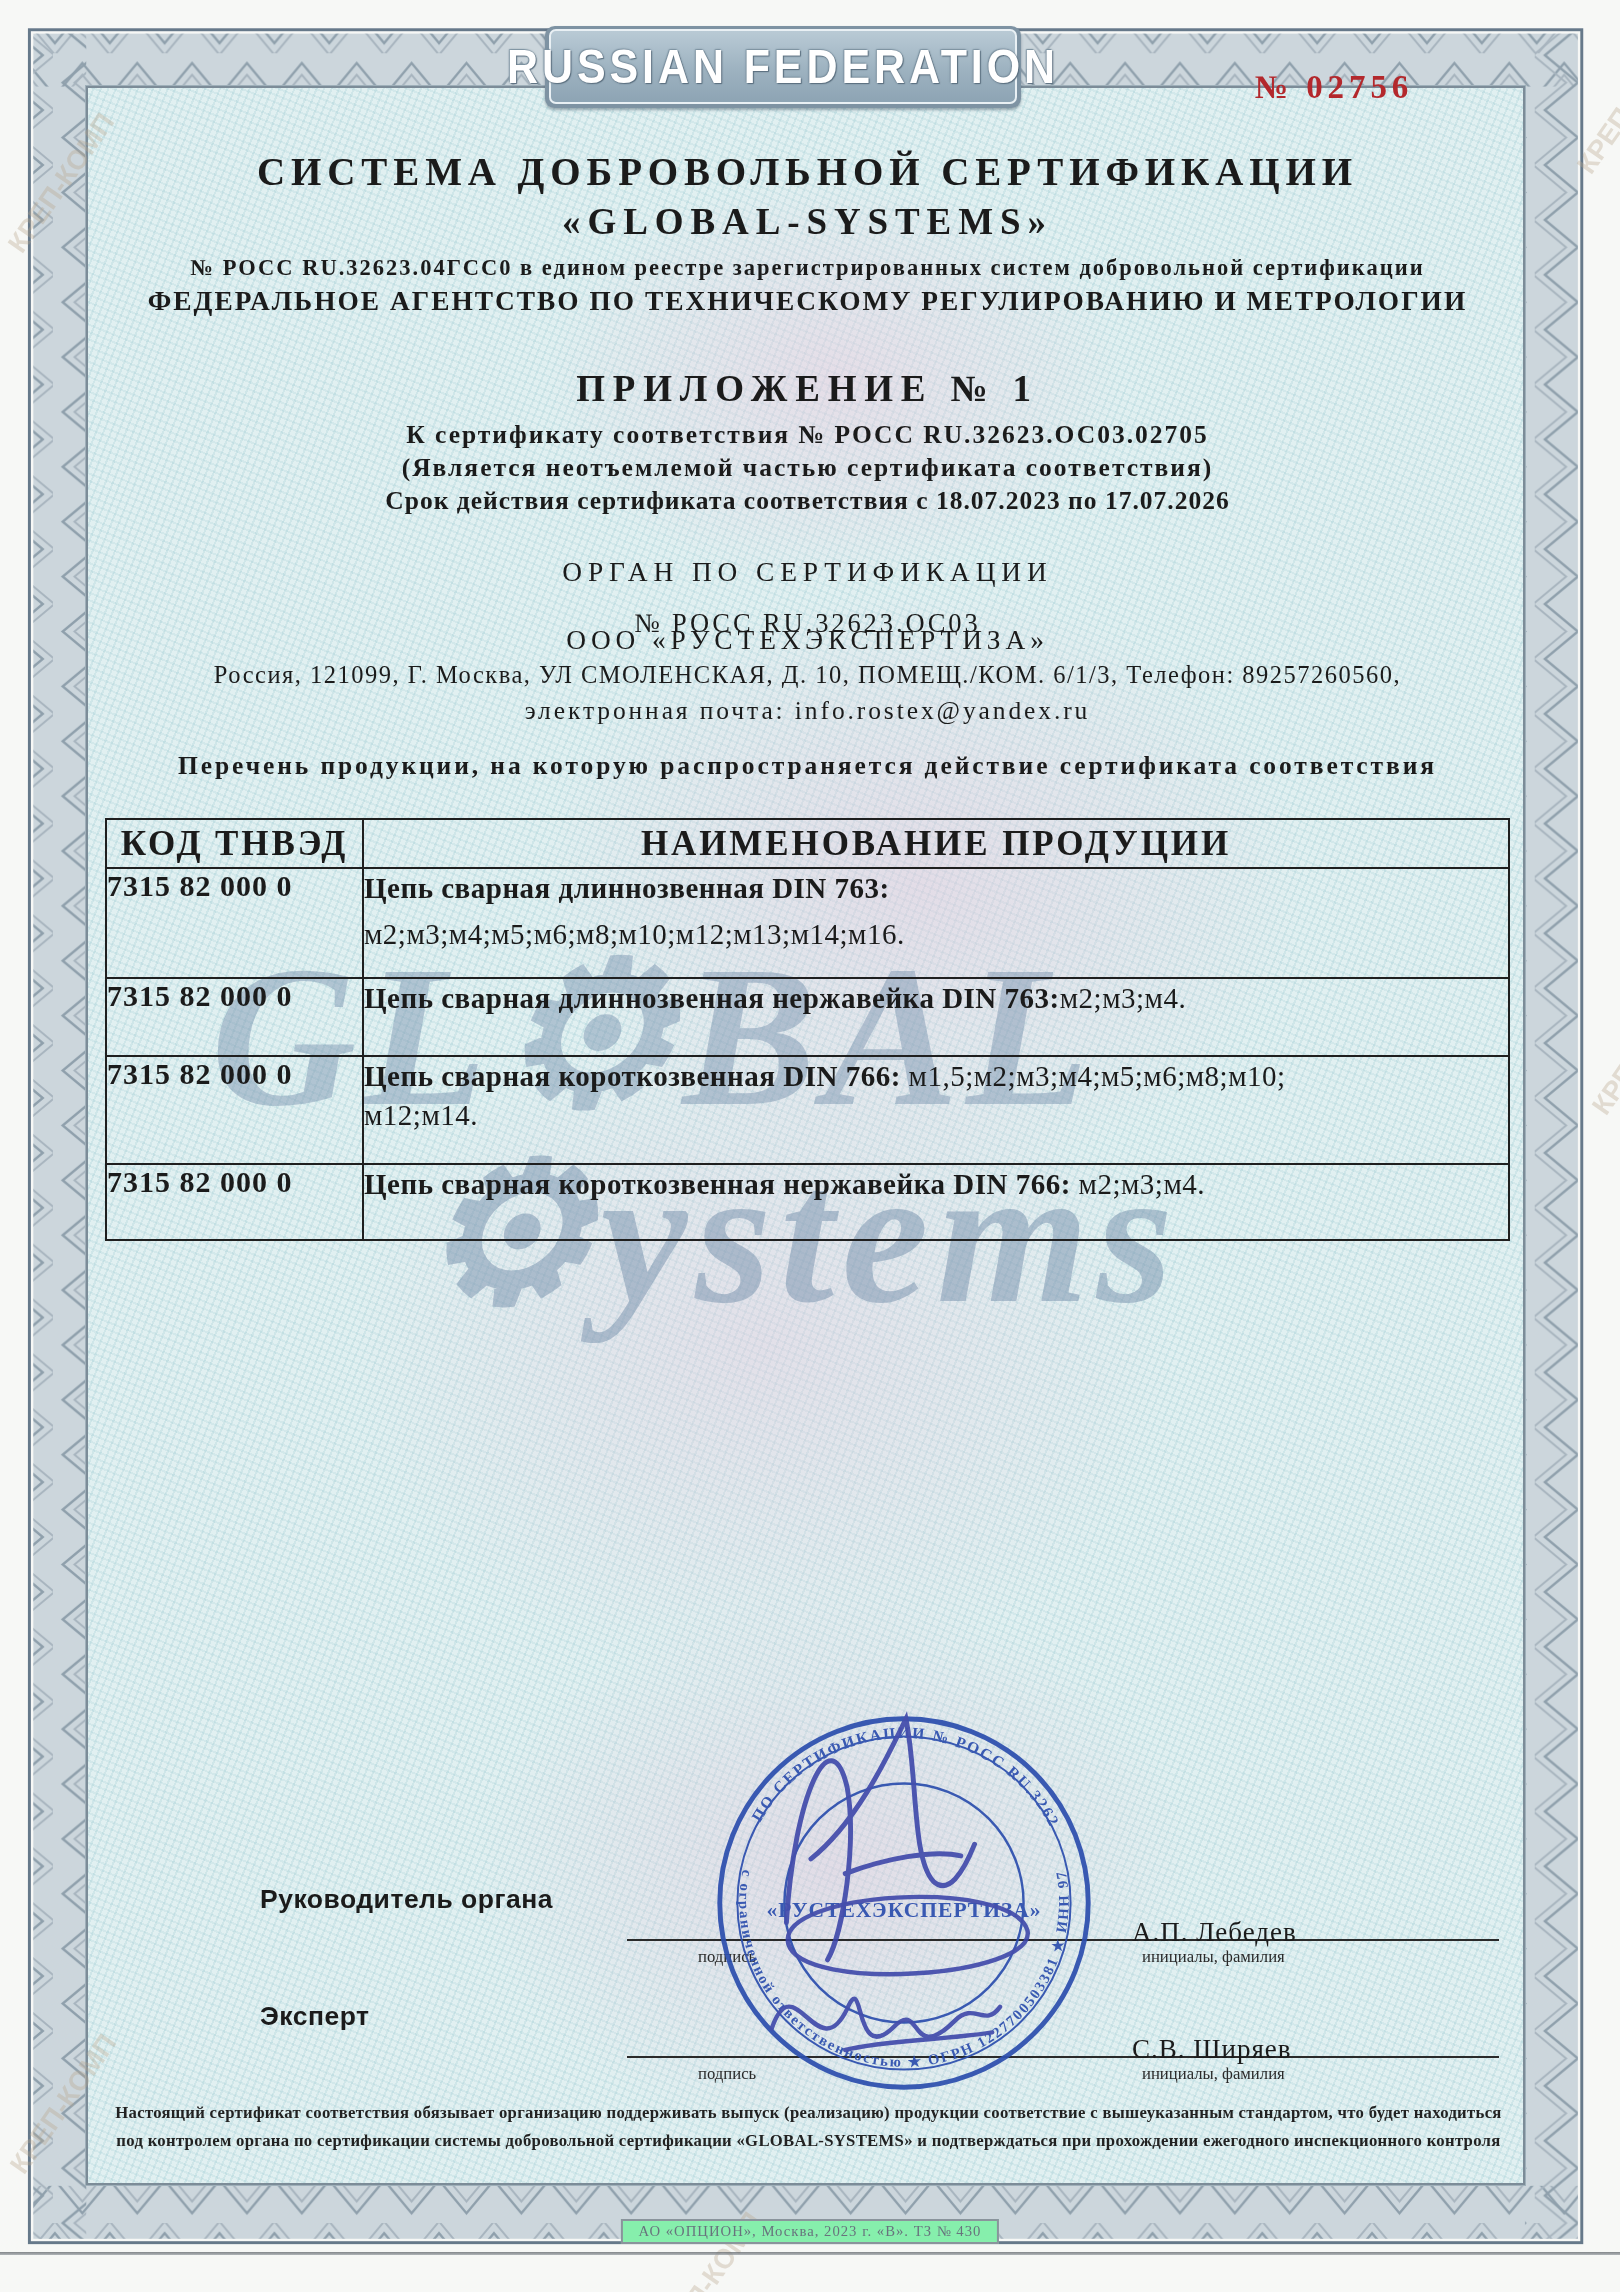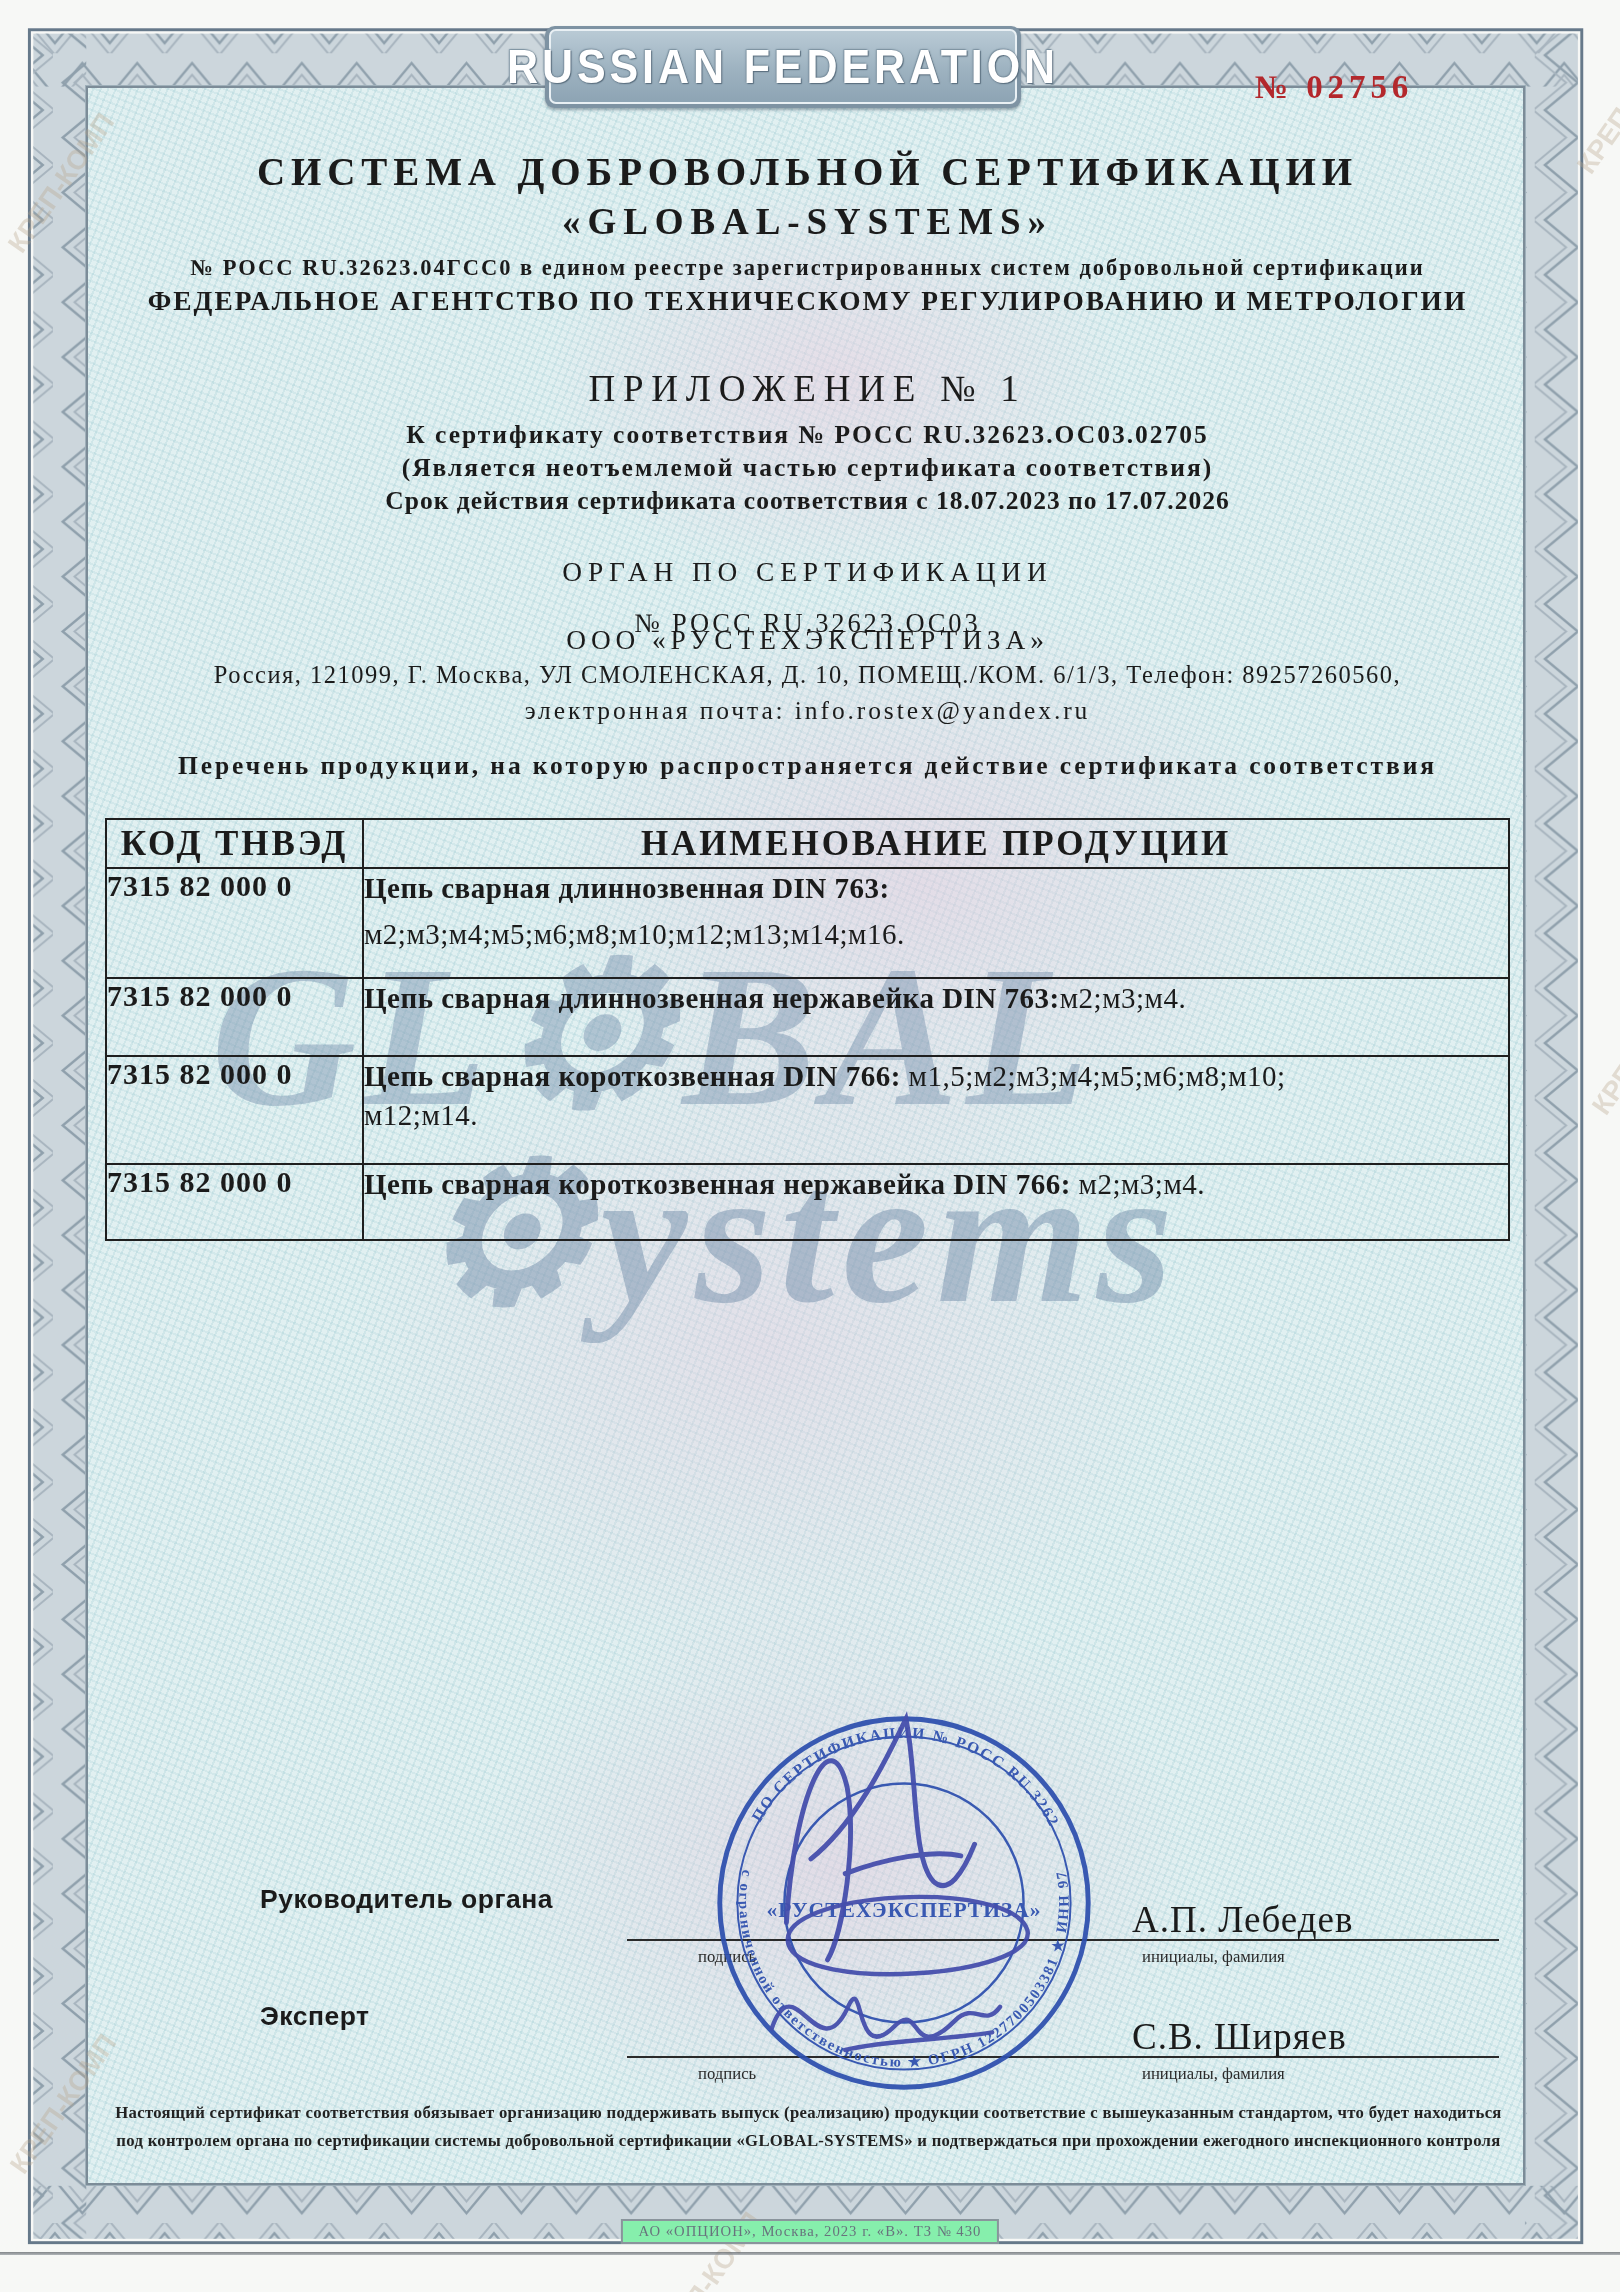--- a/index.html
+++ b/index.html
@@ -45,21 +45,21 @@
     transform:scaleY(1.12);
     text-shadow:0 0 2px #5a6e7e,1px 1px 1px #5a6e7e,-1px -1px 1px #8ba0af;
     white-space:nowrap;
   }
   .serial{left:1255px;top:69px;width:294px;font-size:33px;font-weight:bold;
     letter-spacing:4.9px;color:#b3282c;}
   .t-sys1{top:149px;font-size:39px;font-weight:bold;letter-spacing:5.9px;}
   .t-sys2{top:200px;font-size:37px;font-weight:bold;letter-spacing:6.9px;}
   .t-reg {top:255px;font-size:22.5px;font-weight:bold;letter-spacing:2px;}
   .t-agn {top:286px;font-size:27.4px;font-weight:bold;letter-spacing:2px;}
-  .t-app {top:367px;font-size:37px;font-weight:normal;letter-spacing:7.8px;}
+  .t-app {top:367px;font-size:37px;font-weight:bold;letter-spacing:7.8px;}
   .t-c1  {top:420px;font-size:25.5px;font-weight:bold;letter-spacing:2px;}
   .t-c2  {top:453px;font-size:25.5px;font-weight:bold;letter-spacing:2px;}
   .t-c3  {top:486px;font-size:25.5px;font-weight:bold;letter-spacing:1px;}
   .t-o1  {top:557px;font-size:27.4px;letter-spacing:5.9px;}
   .t-o2  {top:608px;font-size:26.5px;letter-spacing:2.9px;}
   .t-o3  {top:625px;font-size:27.4px;letter-spacing:4.9px;}
   .t-ad  {top:661px;font-size:24.5px;letter-spacing:1.5px;}
   .t-em  {top:696px;font-size:25.5px;letter-spacing:2.9px;}
   .t-per {top:751px;font-size:25.5px;font-weight:bold;letter-spacing:2.9px;}
   
@@ -88,21 +88,21 @@
   }
   td.code{font-size:30px;font-weight:bold;letter-spacing:1px;
     padding:11.8px 0 0 15.7px;white-space:nowrap;}
   td.name{font-size:29px;letter-spacing:0.5px;padding:11.8px 7.8px 0 21.6px;line-height:1.35;}
   td.name .l2{margin-top:7px;}
   
   .role{font-family:"Liberation Sans","DejaVu Sans",sans-serif;
     font-weight:bold;font-size:26.5px;letter-spacing:0.5px;}
   .sig-line{border-top:2px solid #2a2a2a;height:0;}
   .cap{font-size:16.7px;color:#2a2a2a;}
-  .sig-name{font-size:37px;letter-spacing:1px;}
+  .sig-name{font-size:27px;letter-spacing:1px;margin-top:19px;}
   
   .foot{left:98px;width:1421px;text-align:center;font-size:16.7px;font-weight:bold;
     letter-spacing:0.3px;color:#222;}
   .print-box{
     left:50%;top:2219px;transform:translateX(-50%);
     border:2px solid #8a949c;background:#86efac;color:#68737d;
     font-size:14.7px;letter-spacing:1px;padding:2px 15.7px;white-space:nowrap;
   }
   .scan-edge{left:0;top:2252px;width:1620px;height:2.9px;
     background:linear-gradient(180deg,#5c6166,#9aa0a5);opacity:.75;}

